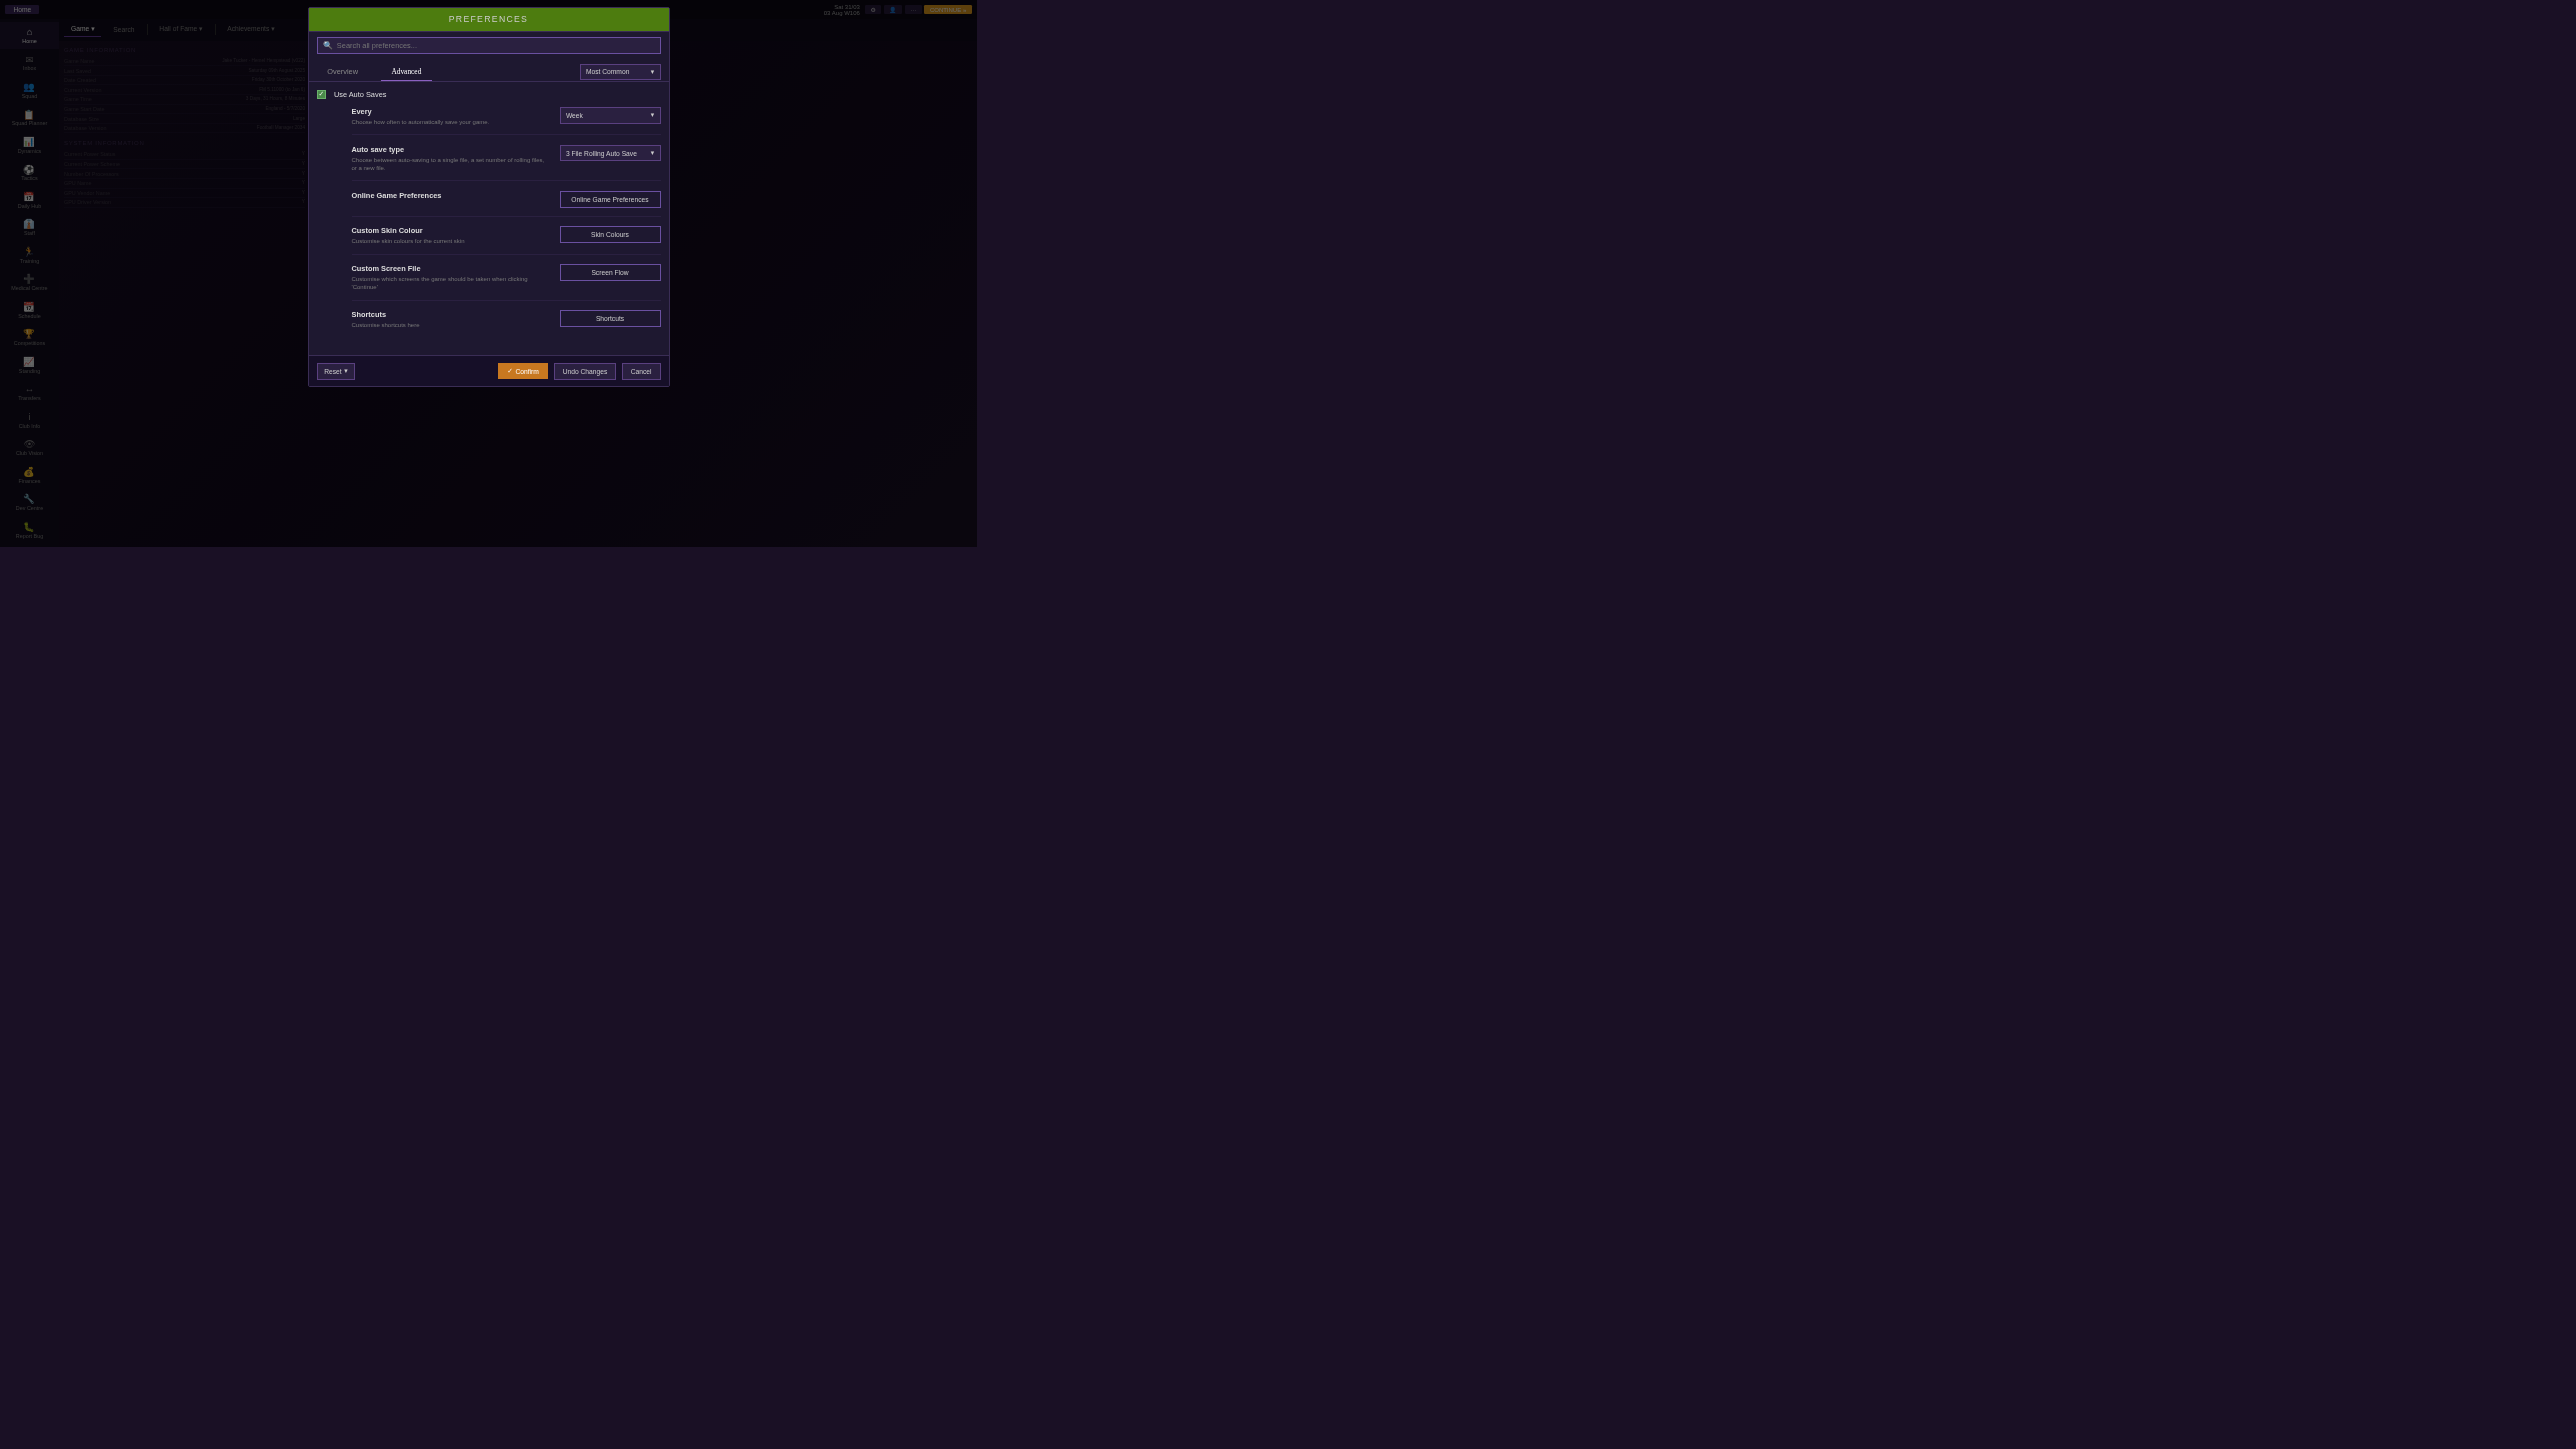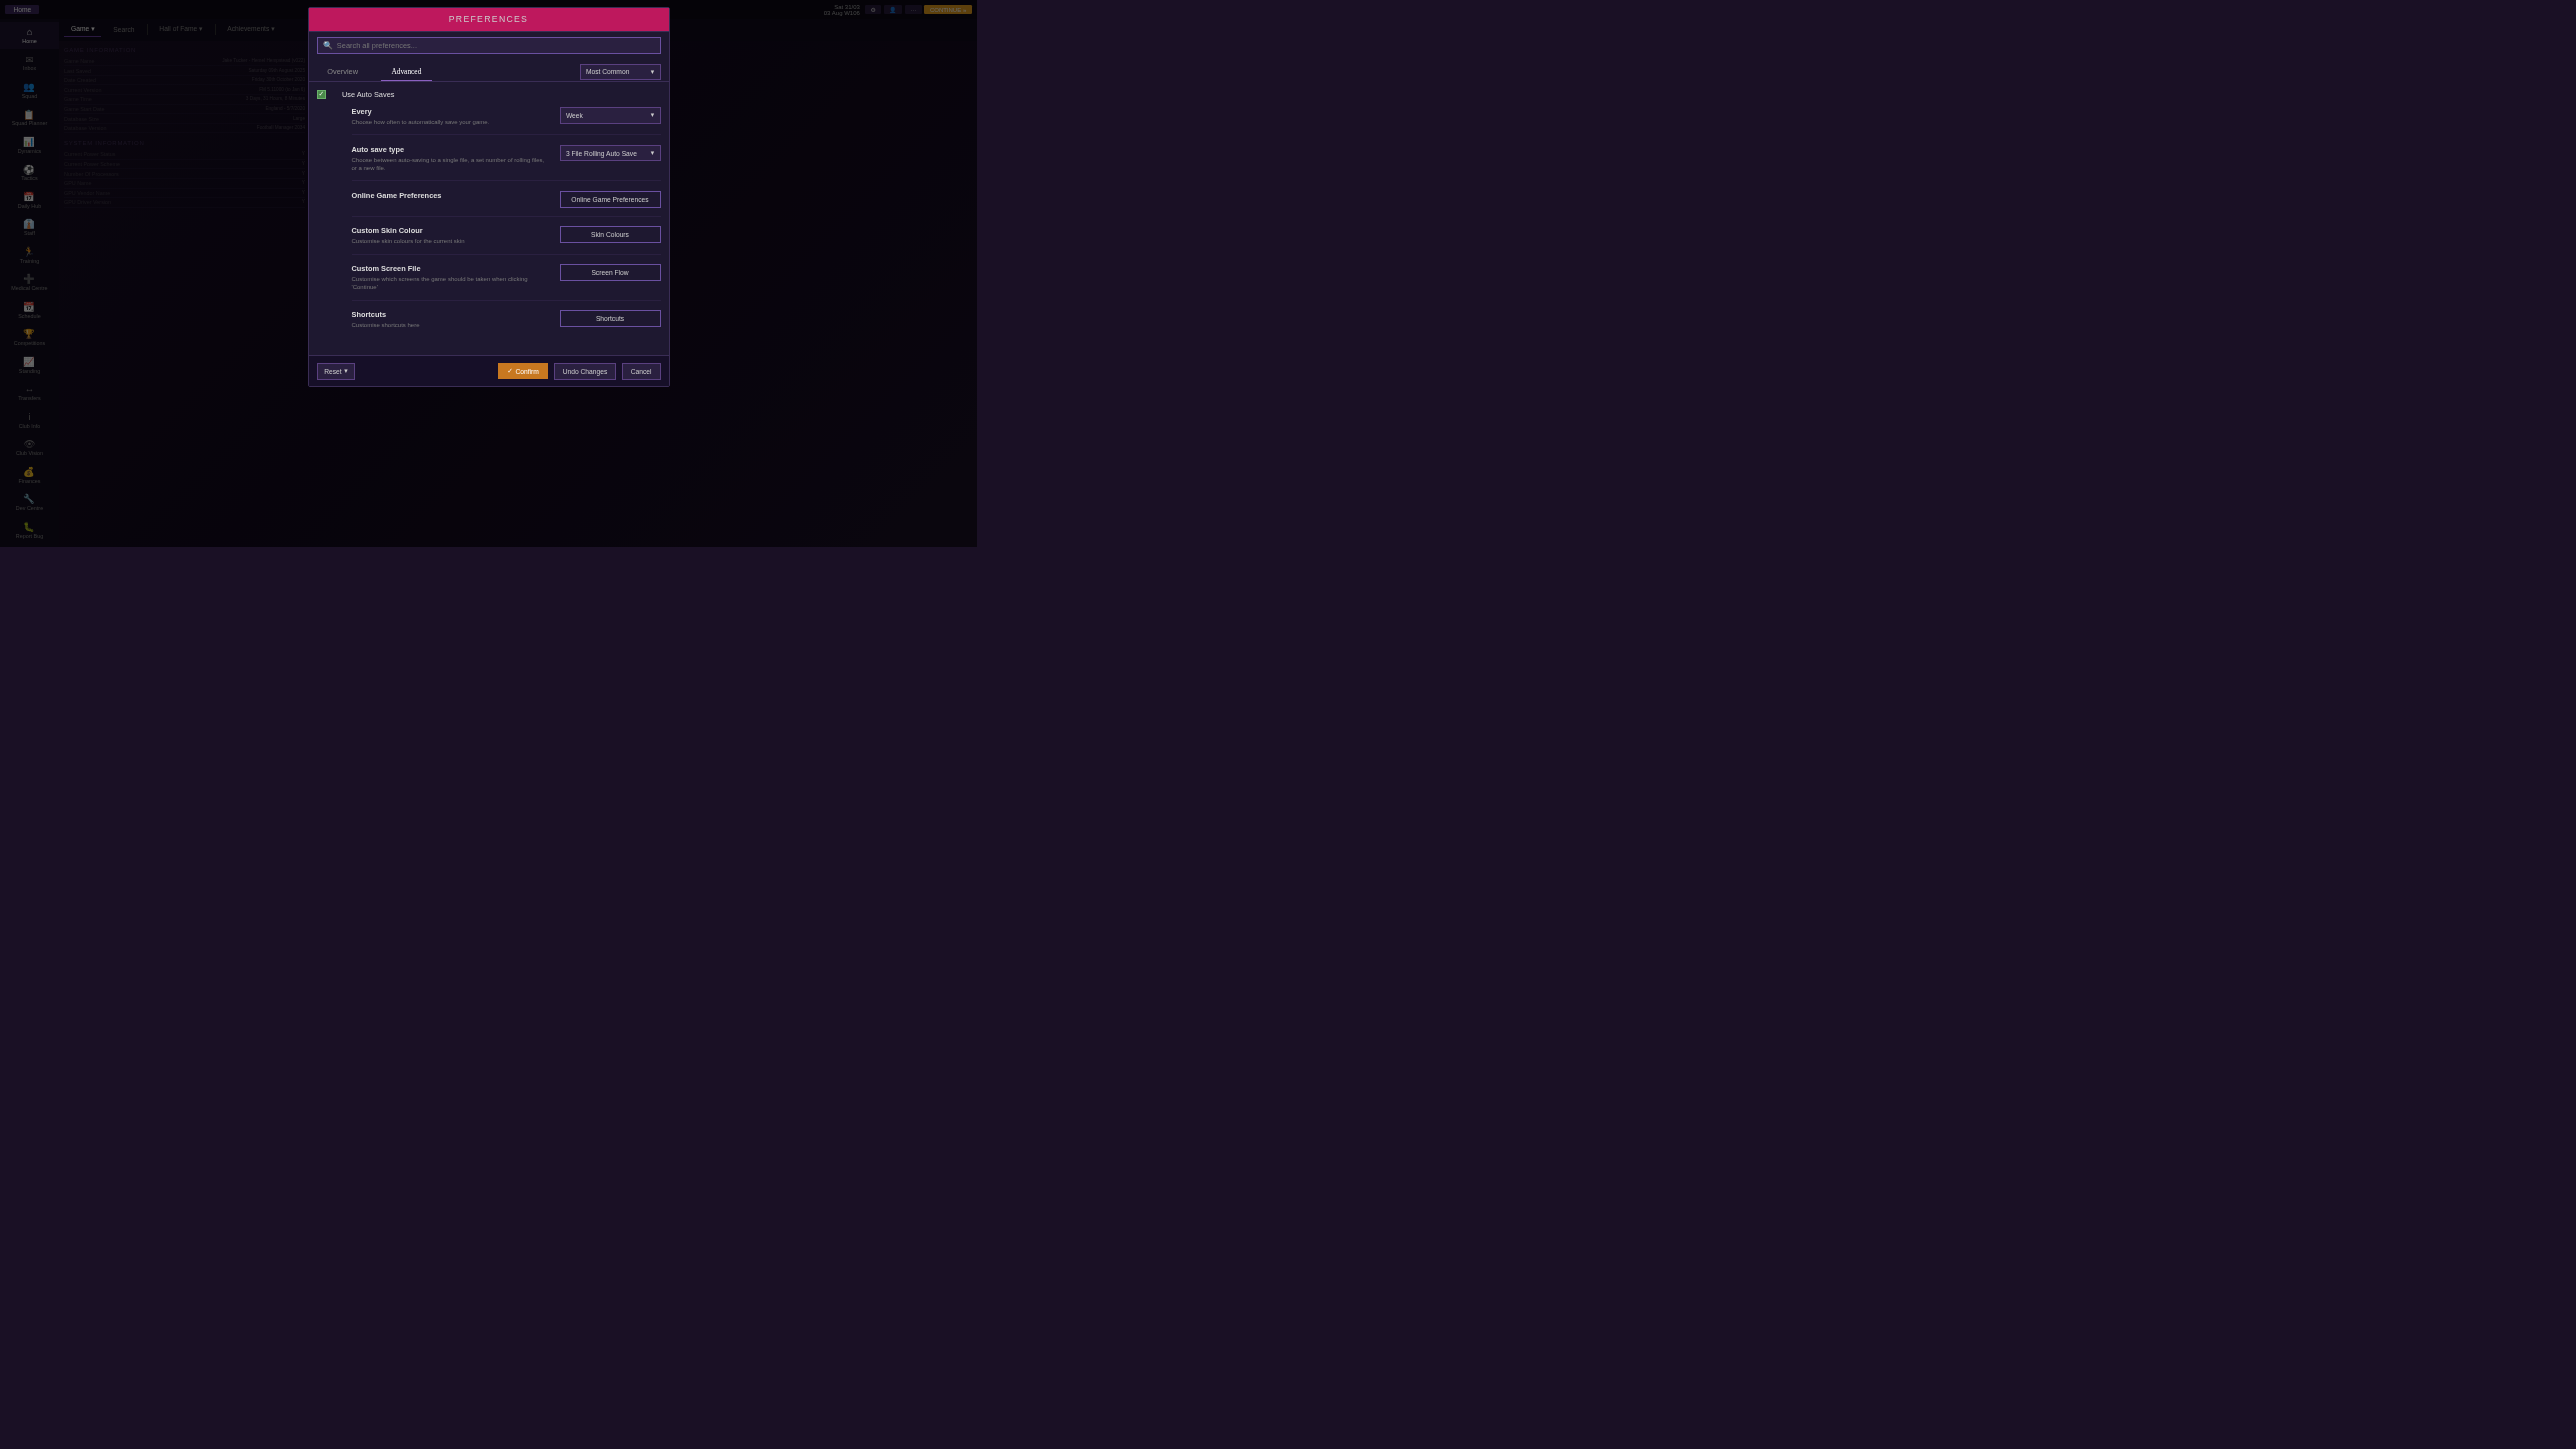--- a/index.html
+++ b/index.html
@@ -135,21 +135,21 @@
       transform: translateX(-50%);
       width: 362px;
       background: #1e1830;
       border: 0.7px solid #3a2d55;
       border-radius: 2px;
       z-index: 11;
       display: flex;
       flex-direction: column;
     }
     .modal-header {
-      background: #be185d;
+      background: #4d7c0f;
       padding: 6.7px 10.7px;
       text-align: center;
       border-bottom: 0.7px solid #3a2d55;
     }
     .modal-header h2 {
       color: #ccc;
       font-size: 8.7px;
       font-weight: normal;
       letter-spacing: 1.3px;
       text-transform: uppercase;
@@ -224,21 +224,21 @@
     
     .autosave-row {
       display: flex;
       align-items: center;
       gap: 5.4px;
       margin-bottom: 8px;
     }
     .checkbox-container {
       display: flex;
       align-items: center;
-      gap: 16px;
+      gap: 8px;
       cursor: pointer;
     }
     .checkbox {
       width: 9.4px;
       height: 9.4px;
       background: #4a8a4a;
       border: 0.7px solid #6ab06a;
       display: flex;
       align-items: center;
       justify-content: center;

